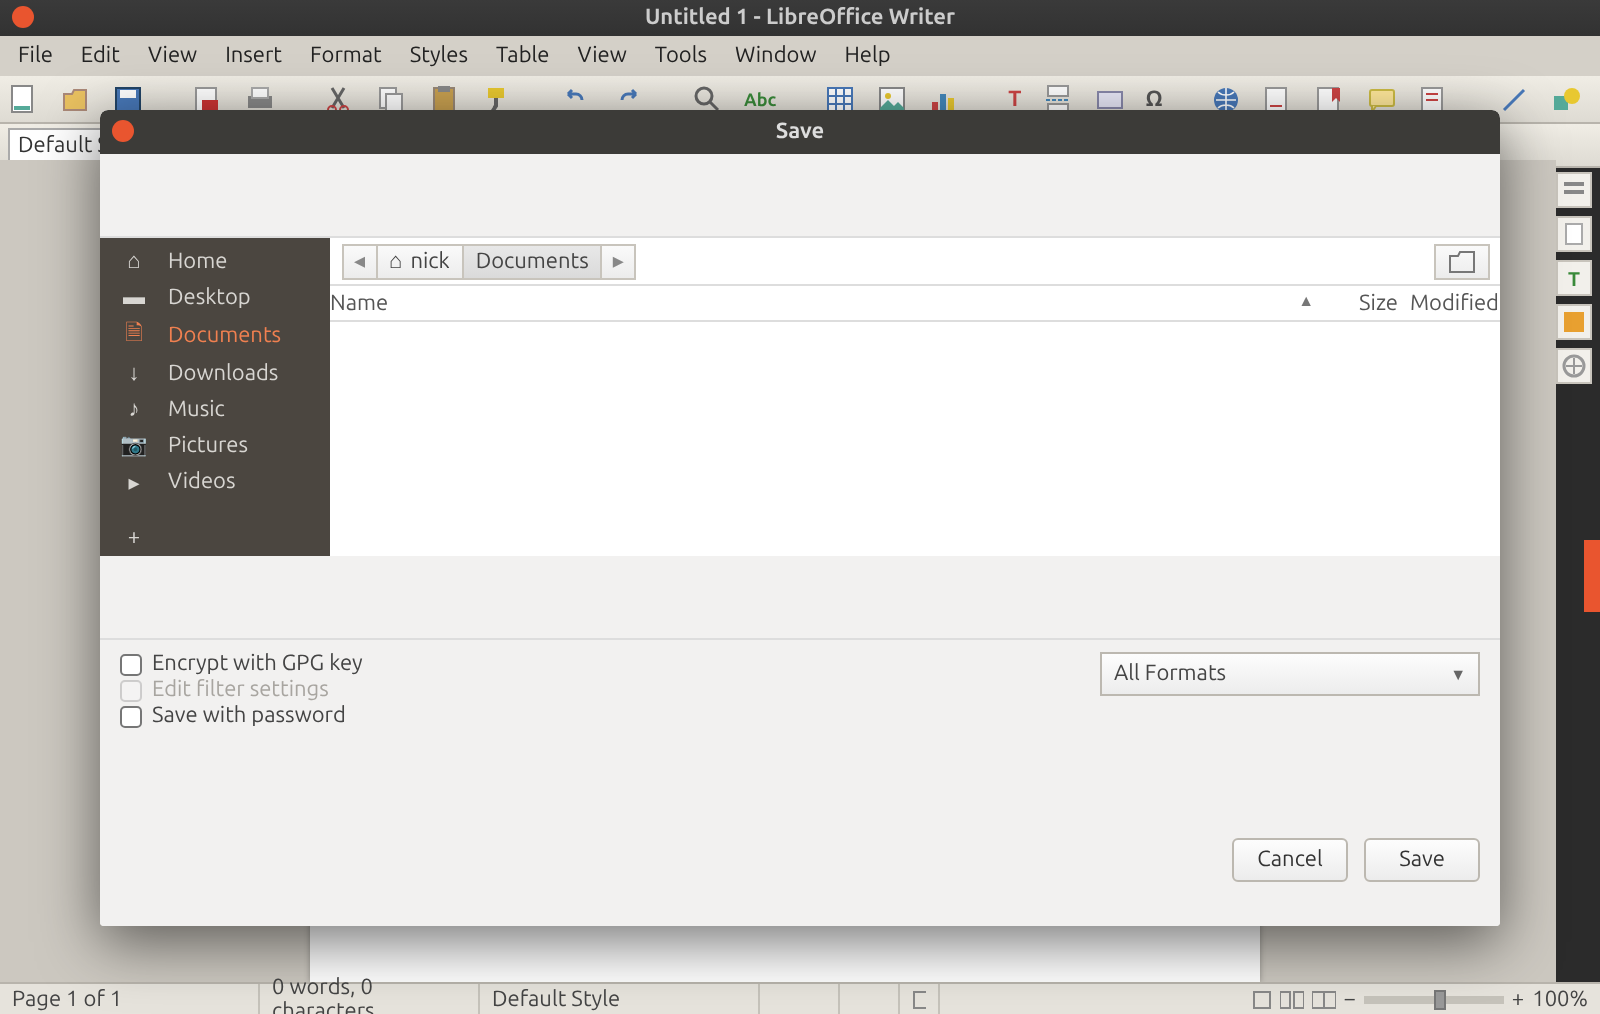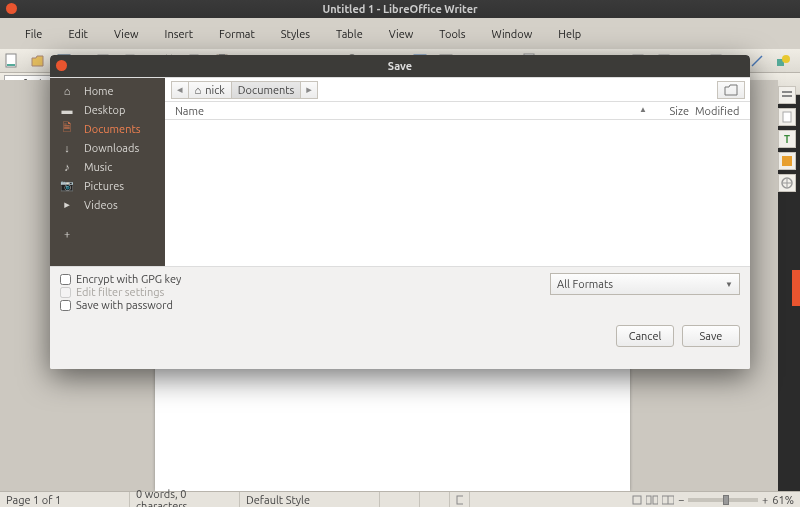--- a/index.html
+++ b/index.html
@@ -4,21 +4,21 @@
 <style>
 * { margin: 0; padding: 0; box-sizing: border-box; font-family: Ubuntu, "Segoe UI", sans-serif; font-size: 11px; }
 body { width: 800px; height: 507px; background: #2b2b2b; overflow: hidden; position: relative; }
 
 
 .window-titlebar { height: 18px; background: linear-gradient(#3a3a3a,#323232); display:flex; align-items:center; justify-content:center; color:#ccc; position:relative; }
 .window-titlebar .close-dot { position:absolute; left:6px; top:3px; width:11px; height:11px; border-radius:50%; background:#e9552f; }
 .window-titlebar .title { font-weight:bold; }
 
 
-.menubar { height:31px; background:#d4d0c8; display:flex; align-items:center; padding:0 20px; gap:16px; color:#222; }
+.menubar { height:20px; background:#d4d0c8; display:flex; align-items:center; padding:0 4px; gap:4px; color:#222; }
 .menubar span { padding:0 5px; cursor:default; }
 
 
 .toolbar-row { height:24px; background:linear-gradient(#f0ede5,#dedbd3); border-bottom:1px solid #b8b4ac; display:flex; align-items:center; padding:0 4px; gap:10px; }
 .toolbar-row .tb-ico { width:18px; height:18px; display:flex; align-items:center; justify-content:center; border-radius:2px; }
 .toolbar-row .tb-sep { width:1px; height:18px; background:#c0bcb4; margin:0 2px; }
 .toolbar-row2 { height:22px; }
 .stylebox { width:100px; height:18px; background:#fff; border:1px solid #aaa; display:flex; align-items:center; padding:0 4px; font-size:11px; color:#333; }
 
 
@@ -34,21 +34,21 @@
 .statusbar { position:absolute; bottom:0; left:0; right:0; height:16px; background:#e6e3dc; border-top:1px solid #b8b4ac; display:flex; align-items:center; color:#444; }
 .statusbar .cell { border-right:1px solid #c6c3bb; padding:0 6px; height:100%; display:flex; align-items:center; }
 .statusbar .zoom { margin-left:auto; display:flex; align-items:center; gap:4px; padding:0 6px; }
 .zoom-track { width:70px; height:4px; background:#c6c3bb; position:relative; }
 .zoom-thumb { position:absolute; left:50%; top:-3px; width:6px; height:10px; background:#999; border:1px solid #777; }
 
 
 .dim { position:absolute; inset:0; background:rgba(0,0,0,0); }
 
 
-.dialog { position:absolute; left:50px; top:55px; width:700px; height:314px; background:#f2f1f0; box-shadow:0 8px 30px rgba(0,0,0,.55); display:flex; flex-direction:column; border-radius:4px 4px 2px 2px; overflow:hidden; }
+.dialog { position:absolute; left:50px; top:55px; width:700px; height:408px; background:#f2f1f0; box-shadow:0 8px 30px rgba(0,0,0,.55); display:flex; flex-direction:column; border-radius:4px 4px 2px 2px; overflow:hidden;gap:41px; }
 .dlg-titlebar { height:22px; background:#3c3b38; color:#ddd; display:flex; align-items:center; justify-content:center; position:relative; font-weight:bold; border-radius:4px 4px 0 0; }
 .dlg-titlebar .close-dot { position:absolute; left:6px; top:5px; width:11px; height:11px; border-radius:50%; background:#e9552f; }
 
 .name-row { display:flex; align-items:center; padding:8px 10px; gap:8px; }
 .name-row label { color:#444; }
 .name-row input { flex:1; height:22px; border:1px solid #e59171; outline:1px solid #ea6b3c; padding:0 6px; background:#fff; color:#333; }
 
 .body { flex:1; display:flex; min-height:0; border-top:1px solid #ddd; }
 .sidebar { width:115px; background:#4b4640; color:#d8d6d2; display:flex; flex-direction:column; padding-top:3px; }
 .sidebar .item { display:flex; align-items:center; gap:10px; height:19px; padding:0 10px; cursor:default; }
@@ -56,21 +56,21 @@
 .sidebar .sep { height:10px; }
 .sidebar .ico { width:14px; display:flex; justify-content:center; font-size:11px; }
 
 .content { flex:1; background:#fff; display:flex; flex-direction:column; }
 .path-row { height:24px; border-bottom:1px solid #ddd; display:flex; align-items:center; padding:0 6px; gap:0; }
 .path-btn { height:18px; border:1px solid #c8c4bc; background:linear-gradient(#fafafa,#ececec); display:flex; align-items:center; padding:0 6px; color:#444; margin-right:-1px; }
 .path-btn.nav { padding:0 5px; color:#888; }
 .path-btn.active { background:linear-gradient(#e8e8e8,#dadada); }
 .path-row .newfolder { margin-left:auto; }
 
-.list-header { height:18px; border-bottom:1px solid #ddd; display:flex; align-items:center; color:#555; padding:0 10px; }
+.list-header { height:18px; border-bottom:1px solid #ddd; display:flex; align-items:center; color:#555; padding:0 0; }
 .list-header .col-name { flex:1; }
 .list-header .col-size { width:40px; text-align:right; padding-right:6px; }
 .list-header .col-mod { width:45px; }
 .list-header .sort-ind { font-size:8px; color:#777; margin-left:4px; }
 .list-body { flex:1; background:#fff; }
 
 .bottom1 { display:flex; padding:6px 10px; align-items:flex-start; border-top:1px solid #ddd; background:#f2f1f0; }
 .checks { display:flex; flex-direction:column; gap:1px; color:#444; }
 .checks label { display:flex; align-items:center; gap:5px; }
 .checks label.disabled { color:#a8a5a0; }
@@ -338,21 +338,21 @@
         <svg width="12" height="10">
           <rect x="0" y="1" width="12" height="8" fill="none" stroke="#888"></rect>
           <path d="M6 1v8" stroke="#888"></path>
         </svg>
       </span>
     <span>−</span>
     <div class="zoom-track">
         <div class="zoom-thumb"></div>
       </div>
     <span>+</span>
-    <span>61%</span>
+    <span>100%</span>
   </div>
 </div>
 
 <div class="dim"></div>
 <div class="dialog">
   <div class="dlg-titlebar">
     <div class="close-dot"></div>
     <span>Save</span>
   </div>
 

